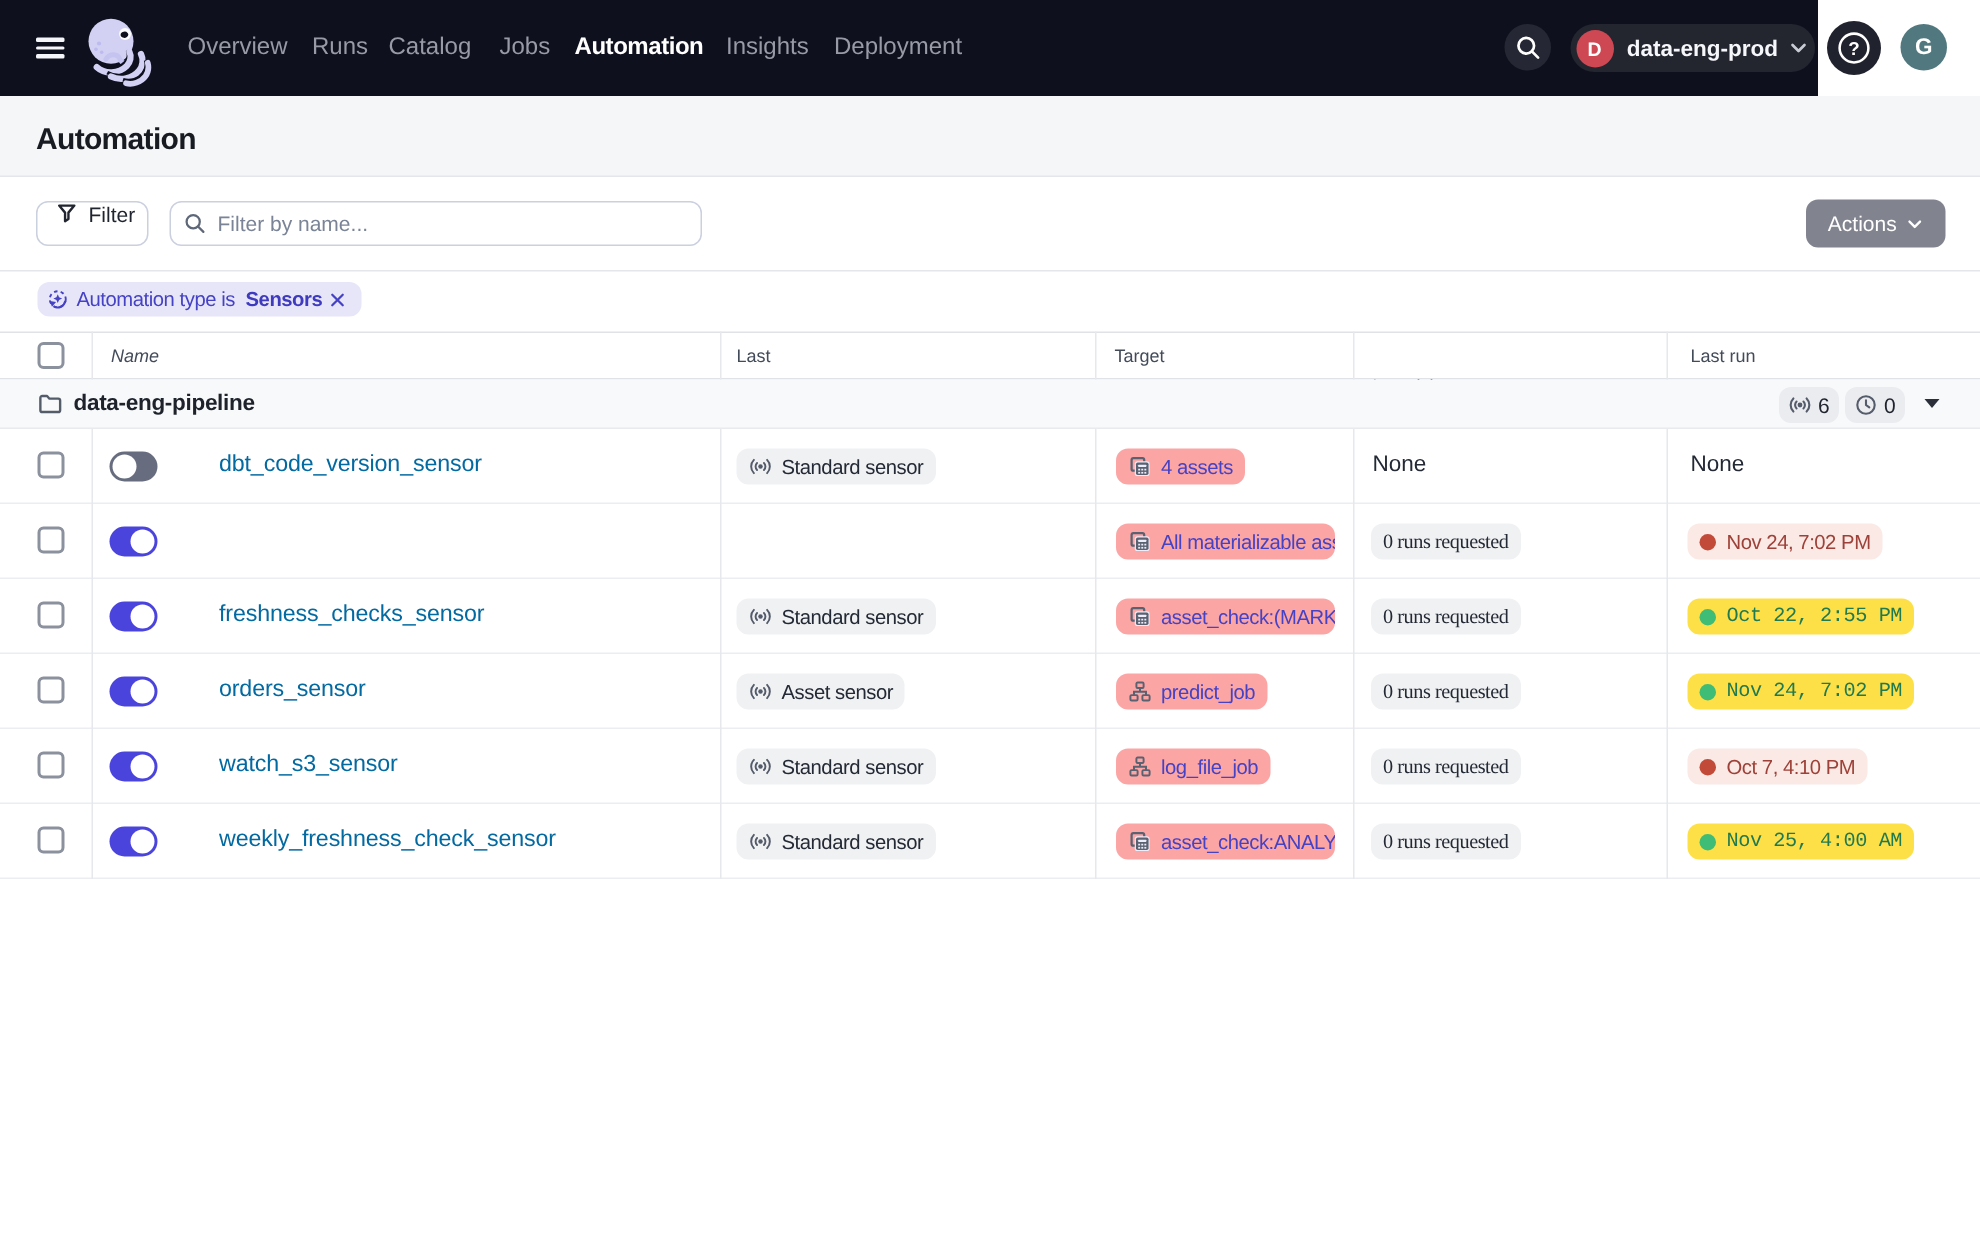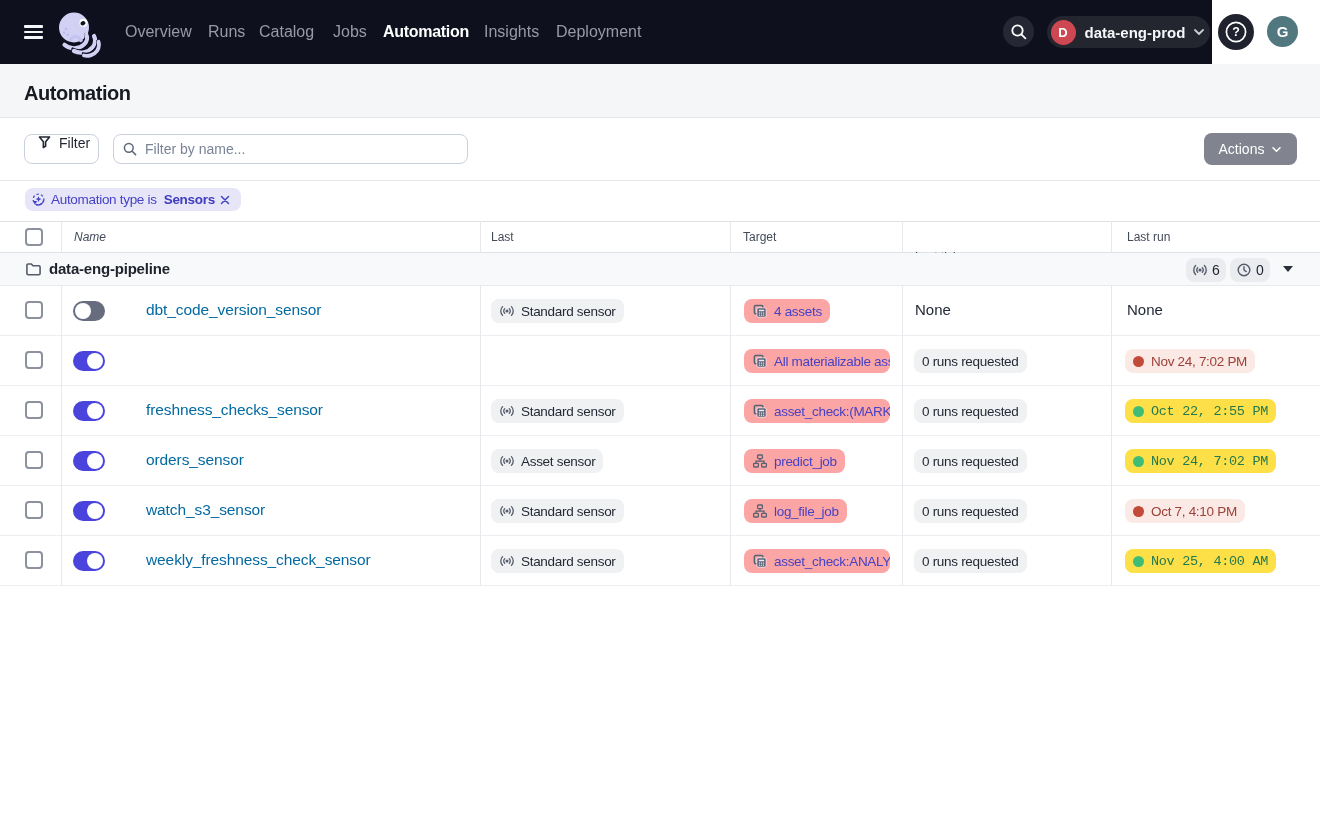--- a/index.html
+++ b/index.html
@@ -64,21 +64,21 @@
 .chip svg { margin-right:6px; flex:none; }
 .chip.grey { background:#F0F1F3; color:#242A35; }
 .chip.lav { background:#fca5a5; color:#4642C4; }
 .chip.green { background:#fde047; color:#21794F;font-family:Liberation Mono, monospace; }
 .chip.red { background:#FAE9E5; color:#9E4138; }
 .dot { width:11px; height:11px; border-radius:50%; margin-right:7px; flex:none; }
 .dot.g { background:#3FBC76; }
 .dot.r { background:#C24A38; }
 .ctype { left:491px; top:13px; }
 .ctarget { left:744px; top:13px; max-width:146px; overflow:hidden; }
-.ctick { left:914px; top:13px; }
+.ctick { left:914px; top:13px;font-family:Liberation Serif, serif; }
 .crun { left:1125px; top:13px; }
 .none { position:absolute; top:15px; font-size:15px; color:#232935; }
 .gbadge { position:absolute; top:4.5px; height:24px; border-radius:8px; background:#EBECF0; display:flex; align-items:center; padding:0 6px; font-size:14px; color:#1E232E; gap:4px; }
 .caret { position:absolute; left:1283px; top:13px; width:0; height:0; border-left:5.5px solid transparent; border-right:5.5px solid transparent; border-top:6px solid #2A2F3A; }
 </style>
 </head>
 <body>
 <div id="root">
 
   <div class="topbar">

